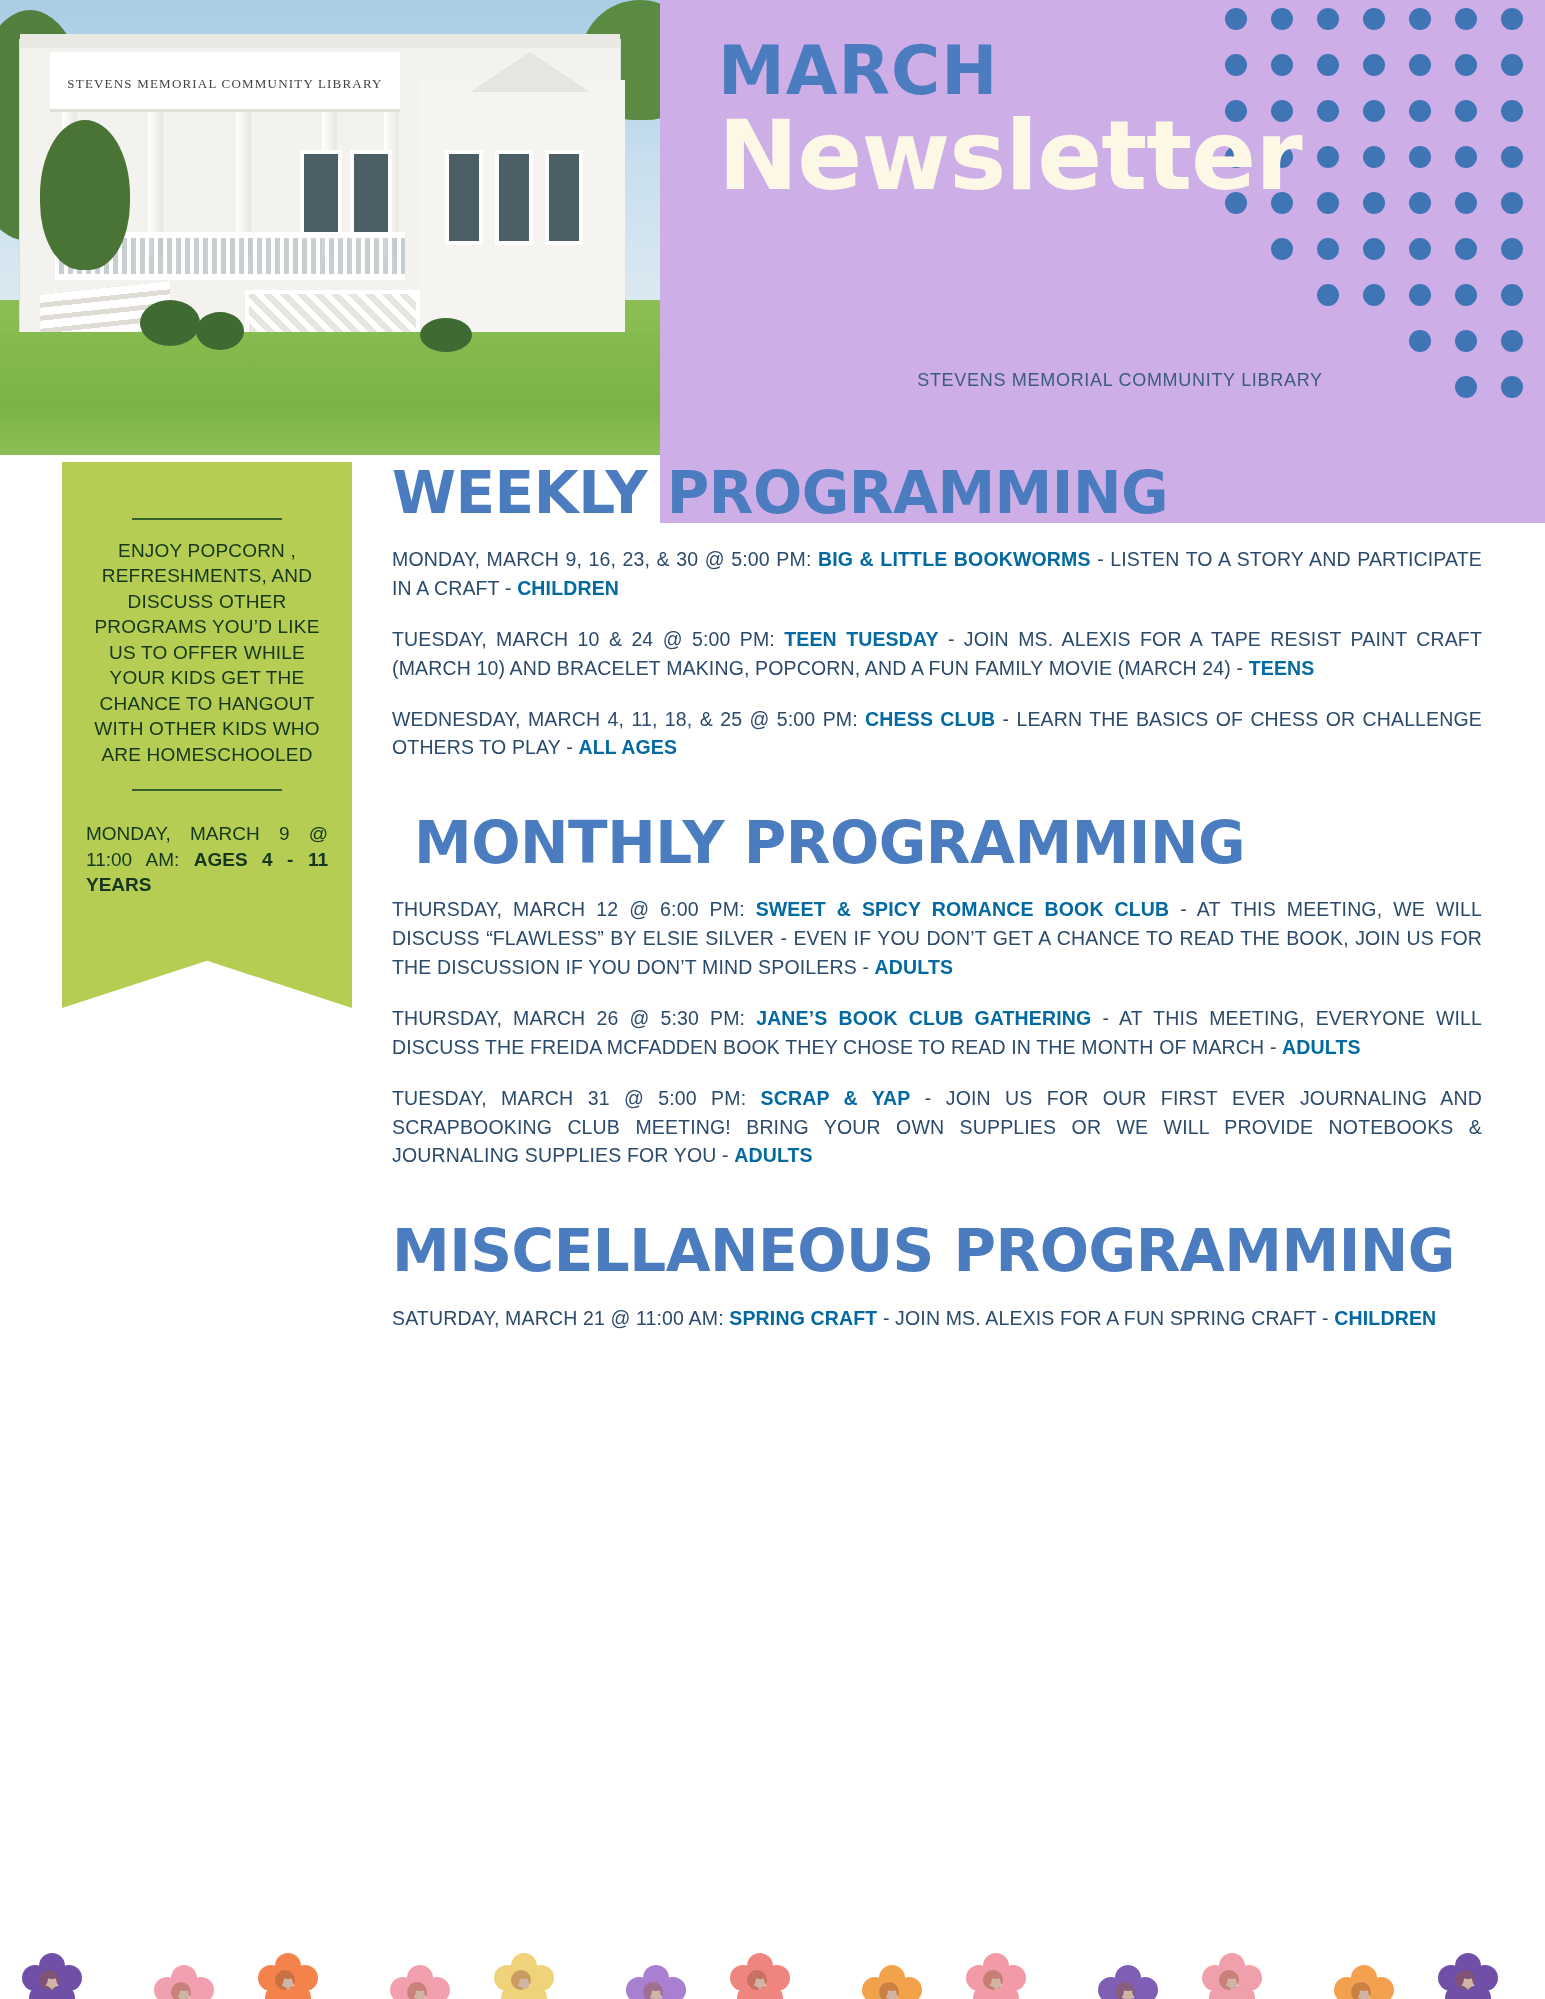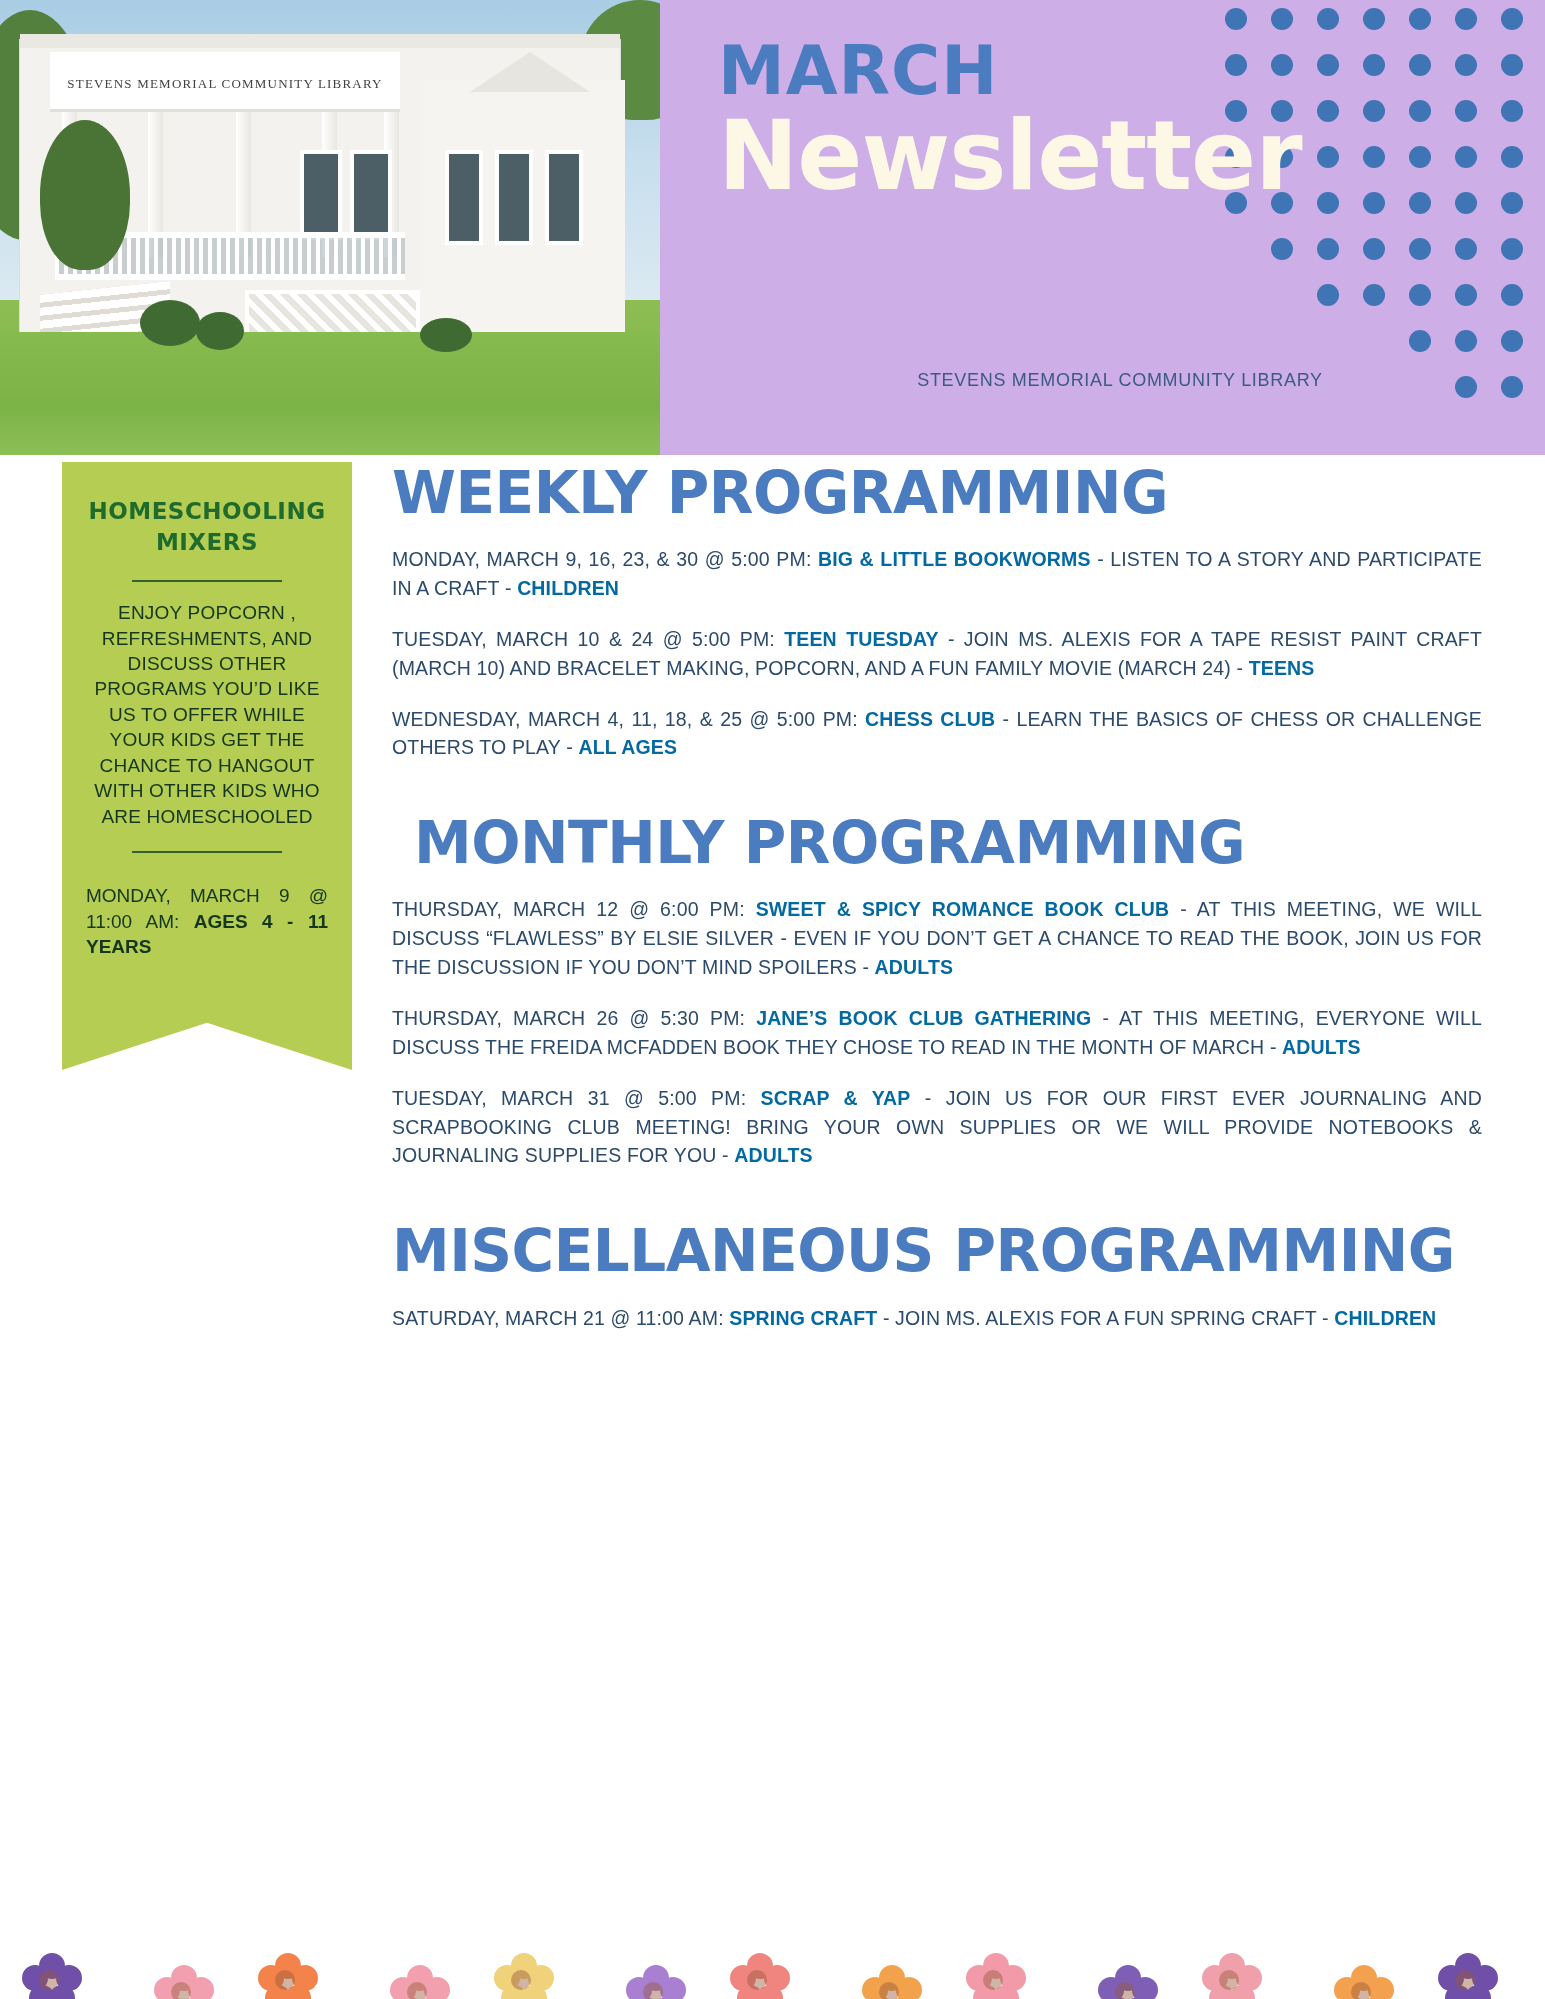--- a/index.html
+++ b/index.html
@@ -115,21 +115,21 @@
   .photo .bush {
     position: absolute; background: #3f6b33; border-radius: 50%;
   }
   .photo .b1 { left: 140px; top: 300px; width: 60px; height: 46px; }
   .photo .b2 { left: 196px; top: 312px; width: 48px; height: 38px; }
   .photo .b3 { left: 420px; top: 318px; width: 52px; height: 34px; }
 
   .header-right {
     position: relative;
     width: 885px;
-    height: 455px;
+    height: 523px;
     background: #cdaee6;
     overflow: hidden;
   }
   .dots {
     position: absolute; right: 0px; top: 0px;
     width: 330px; height: 455px;
   }
   .dot {
     position: absolute; width: 22px; height: 22px; border-radius: 50%;
     background: #3f74b5;
@@ -334,21 +334,20 @@
           <div class="dot" style="left: 286px; top: 376px;"></div>
         </div>
       <div class="title-march">MARCH</div>
       <div class="title-news">Newsletter</div>
       <div class="subtitle">STEVENS MEMORIAL COMMUNITY LIBRARY</div>
     </div>
   </div>
 
   <div class="sb-wrap">
     <div class="sb-body">
-      <div class="sb-title">HOMESCHOOLING MIXERS</div>
       <div class="sb-rule"></div>
       <div class="sb-text">ENJOY POPCORN , REFRESHMENTS, AND DISCUSS OTHER PROGRAMS YOU’D LIKE US TO OFFER WHILE YOUR KIDS GET THE CHANCE TO HANGOUT WITH OTHER KIDS WHO ARE HOMESCHOOLED</div>
       <div class="sb-rule"></div>
 
       <div class="sb-entry">
         <span>MONDAY, MARCH 9 @ 11:00 AM:</span>
         <b>AGES 4 - 11 YEARS</b>
       </div>
     </div>
     <div class="sb-point"></div>

